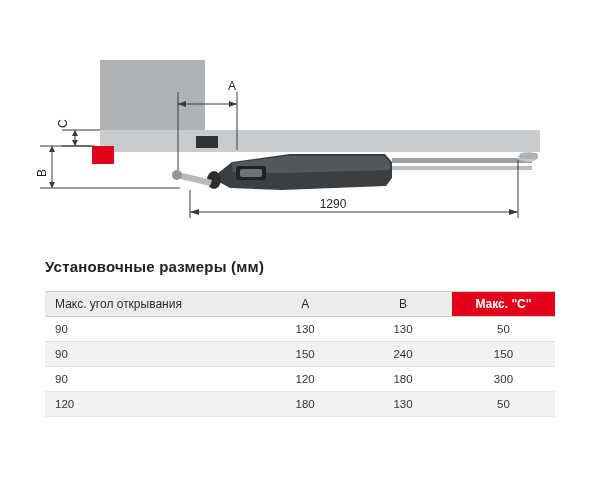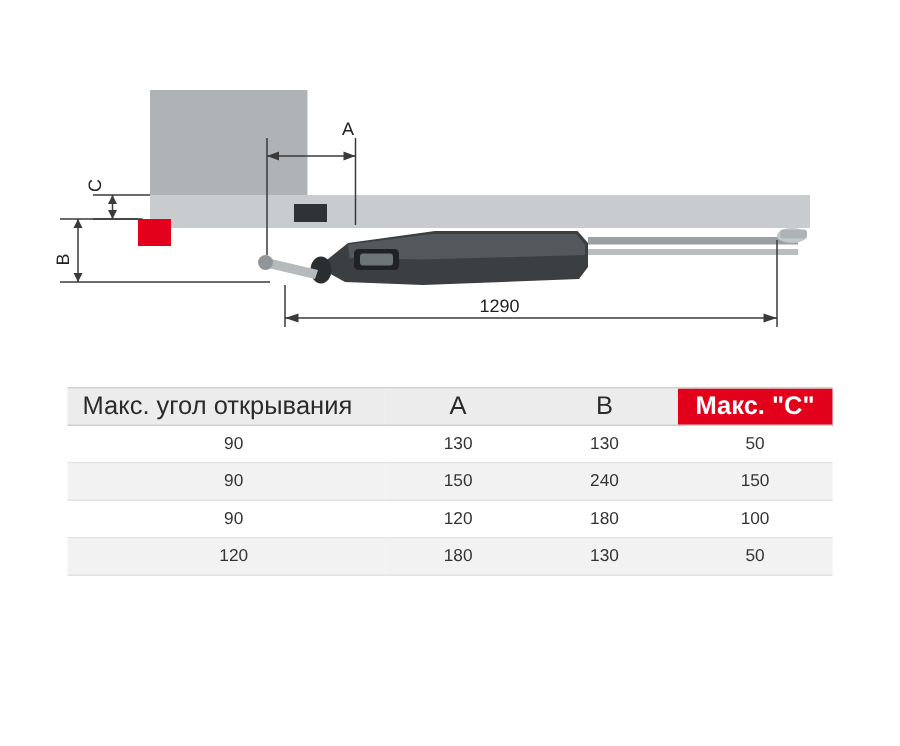--- a/index.html
+++ b/index.html
@@ -50,41 +50,41 @@
     padding: 0;
     height: 24px;
     font-weight: normal;
     text-align: center;
     vertical-align: middle;
   }
   table#specs thead th {
     background: #ececec;
     border-top: 1px solid #cfcfcf;
     border-bottom: 1px solid #cfcfcf;
-    font-size: 17px;
+    font-size: 12px;
     color: #2b2b2b;
   }
   table#specs thead th.first-col {
     text-align: left;
     padding-left: 10px;
     width: 205px;
   }
   table#specs thead th.colA { width: 100px; }
   table#specs thead th.colB { width: 100px; }
   table#specs thead th.colC {
     width: 105px;
     background: #e2001a;
     color: #ffffff;
     font-weight: bold;
   }
   table#specs tbody td {
     border-bottom: 1px solid #e3e3e3;
   }
   table#specs tbody td.first-col {
-    text-align: center;
+    text-align: left;
     padding-left: 10px;
   }
   table#specs tbody tr.odd td { background: #ffffff; }
   table#specs tbody tr.even td { background: #f2f2f2; }
 </style>
 </head>
 <body>
 
 <div id="diagram">
   <svg width="600" height="250" viewBox="0 0 600 250" xmlns="http://www.w3.org/2000/svg">
@@ -149,20 +149,21 @@
       <line x1="518" y1="160" x2="518" y2="218"></line>
       <line x1="190" y1="212" x2="518" y2="212"></line>
       <path d="M190 212 L199 209 L199 215 Z" fill="#3a3a3a" stroke="none"></path>
       <path d="M518 212 L509 209 L509 215 Z" fill="#3a3a3a" stroke="none"></path>
     </g>
     <text x="333" y="208" font-size="12" font-family="Liberation Sans, sans-serif" fill="#222222" text-anchor="middle">1290</text>
   </svg>
 </div>
 
 <div id="table-section">
+  <div id="table-title">Установочные размеры (мм)</div>
 
   <table id="specs">
     <thead>
       <tr>
         <th class="first-col">Макс. угол открывания</th>
         <th class="colA">A</th>
         <th class="colB">B</th>
         <th class="colC">Макс. "C"</th>
       </tr>
     </thead>
@@ -176,21 +177,21 @@
       <tr class="even">
         <td class="first-col">90</td>
         <td>150</td>
         <td>240</td>
         <td>150</td>
       </tr>
       <tr class="odd">
         <td class="first-col">90</td>
         <td>120</td>
         <td>180</td>
-        <td>100</td>
+        <td>300</td>
       </tr>
       <tr class="even">
         <td class="first-col">120</td>
         <td>180</td>
         <td>130</td>
         <td>50</td>
       </tr>
     </tbody>
   </table>
 </div>

